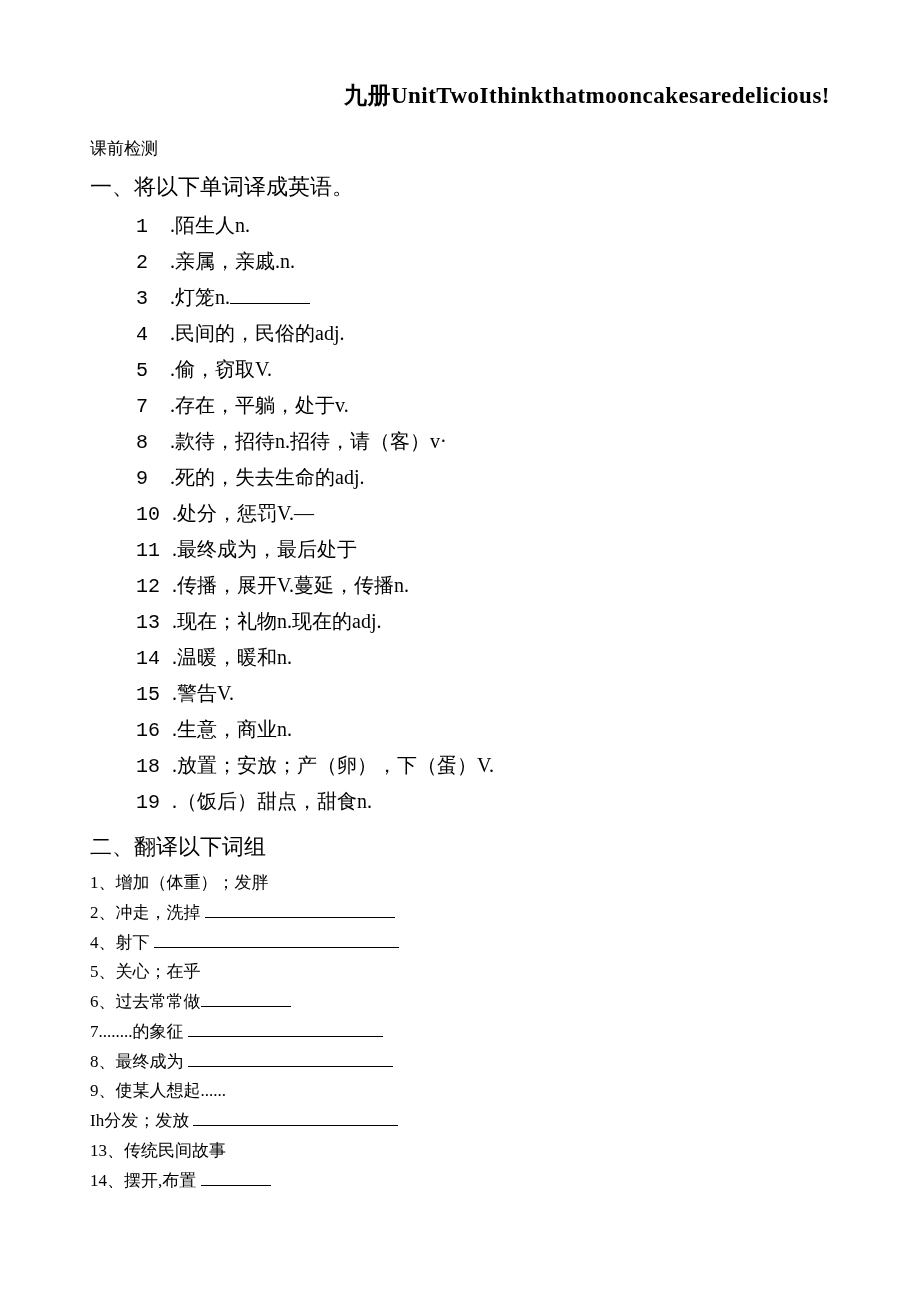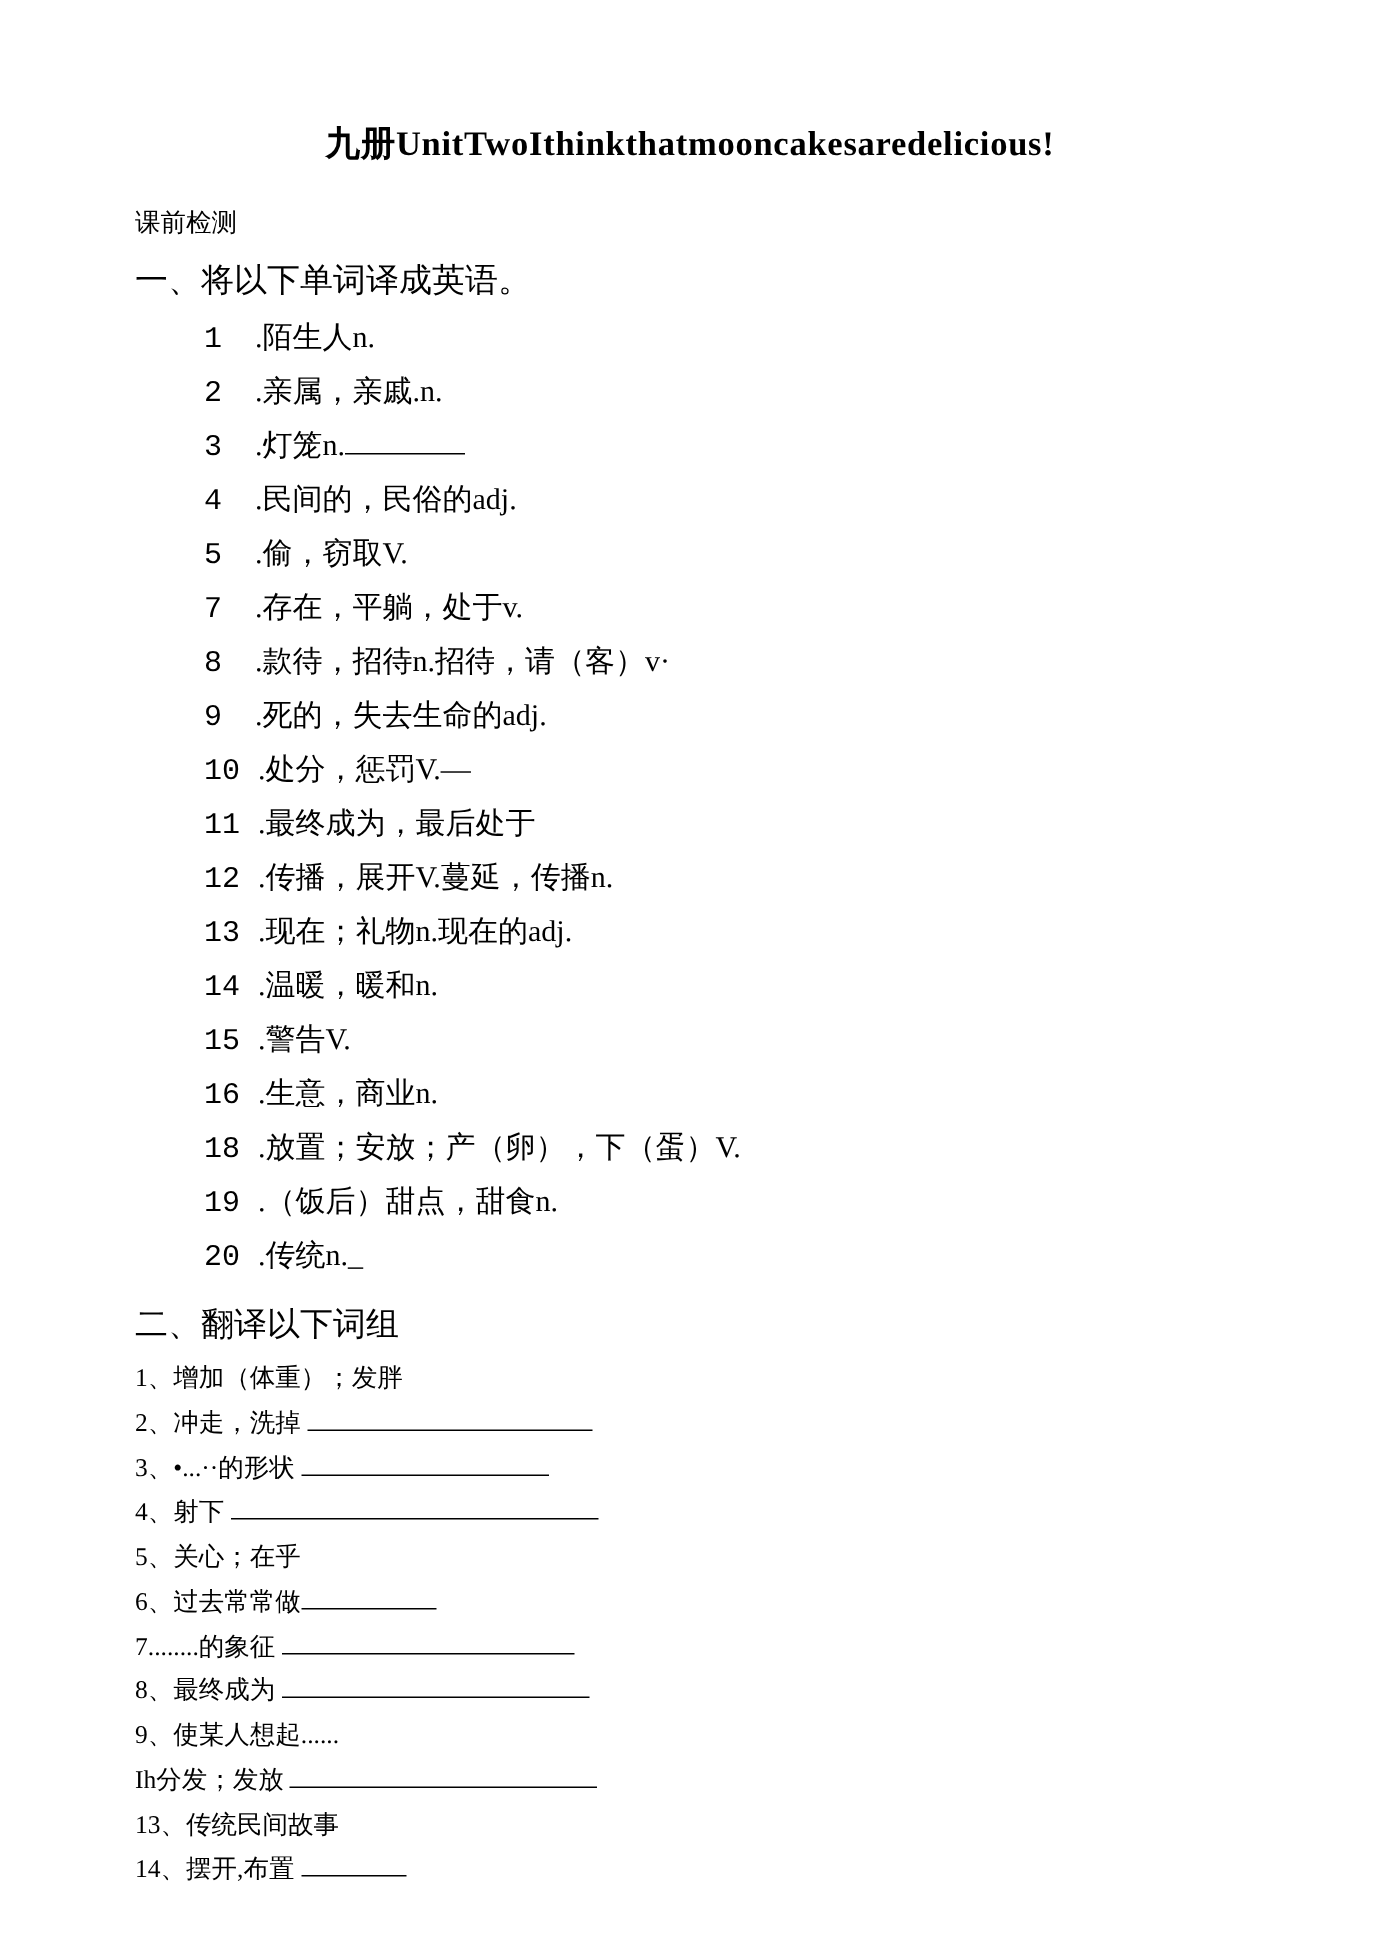--- a/index.html
+++ b/index.html
@@ -7,21 +7,21 @@
     margin: 0;
     padding: 0;
     font-family: "SimSun", "宋体", serif;
     color: #000000;
     width: 920px;
   }
   .page {
     padding: 80px 90px 60px 90px;
   }
   .title {
-    text-align: center;
+    text-align: right;
     font-weight: bold;
     font-size: 23px;
     letter-spacing: 0.5px;
     margin-bottom: 26px;
     font-family: "SimHei", "黑体", "SimSun", serif;
   }
   .sub-label {
     font-size: 17px;
     margin-bottom: 6px;
   }
@@ -81,29 +81,27 @@
       <div class="num-item"><span class="num">9</span> <span class="txt">.死的，失去生命的adj.</span></div>
       <div class="num-item"><span class="num">10</span> <span class="txt">.处分，惩罚V.—</span></div>
       <div class="num-item"><span class="num">11</span> <span class="txt">.最终成为，最后处于</span></div>
       <div class="num-item"><span class="num">12</span> <span class="txt">.传播，展开V.蔓延，传播n.</span></div>
       <div class="num-item"><span class="num">13</span> <span class="txt">.现在；礼物n.现在的adj.</span></div>
       <div class="num-item"><span class="num">14</span> <span class="txt">.温暖，暖和n.</span></div>
       <div class="num-item"><span class="num">15</span> <span class="txt">.警告V.</span></div>
       <div class="num-item"><span class="num">16</span> <span class="txt">.生意，商业n.</span></div>
       <div class="num-item"><span class="num">18</span> <span class="txt">.放置；安放；产（卵），下（蛋）V.</span></div>
       <div class="num-item"><span class="num">19</span> <span class="txt">.（饭后）甜点，甜食n.</span></div>
-      <div class="num-item"><span class="num">20</span> <span class="txt">.传统n._</span></div>
     </div>
 
   <div class="section-head">二、翻译以下词组</div>
 
   <div id="section2-list">
       <div class="sec2-item"><span>1、增加（体重）；发胖</span></div>
       <div class="sec2-item"><span>2、冲走，洗掉 </span><span class="blank" style="width: 190px;"></span></div>
-      <div class="sec2-item"><span>3、•...··的形状 </span><span class="blank" style="width: 165px;"></span></div>
       <div class="sec2-item"><span>4、射下 </span><span class="blank" style="width: 245px;"></span></div>
       <div class="sec2-item"><span>5、关心；在乎</span></div>
       <div class="sec2-item"><span>6、过去常常做</span><span class="blank" style="width: 90px;"></span></div>
       <div class="sec2-item"><span>7........的象征 </span><span class="blank" style="width: 195px;"></span></div>
       <div class="sec2-item"><span>8、最终成为 </span><span class="blank" style="width: 205px;"></span></div>
       <div class="sec2-item"><span>9、使某人想起......</span></div>
       <div class="sec2-item"><span>Ih分发；发放 </span><span class="blank" style="width: 205px;"></span></div>
       <div class="sec2-item"><span>13、传统民间故事</span></div>
       <div class="sec2-item"><span>14、摆开,布置 </span><span class="blank" style="width: 70px;"></span></div>
     </div>

